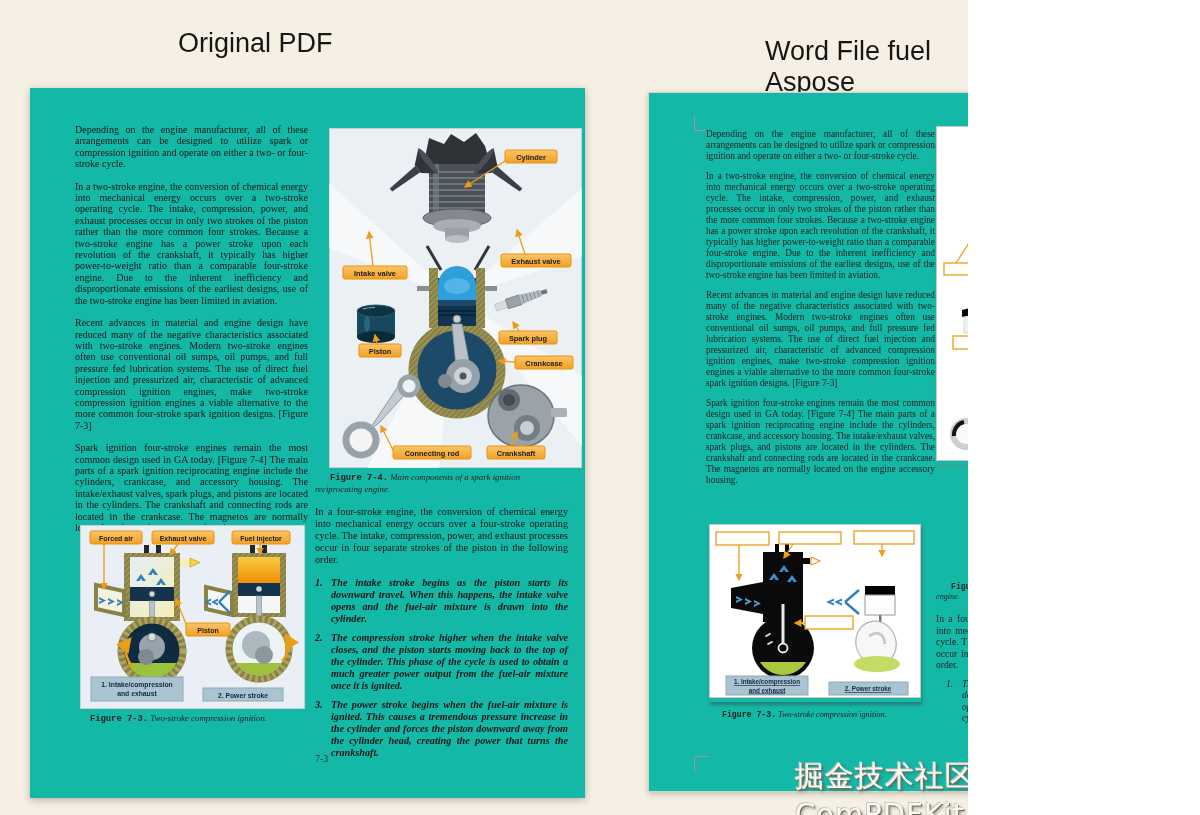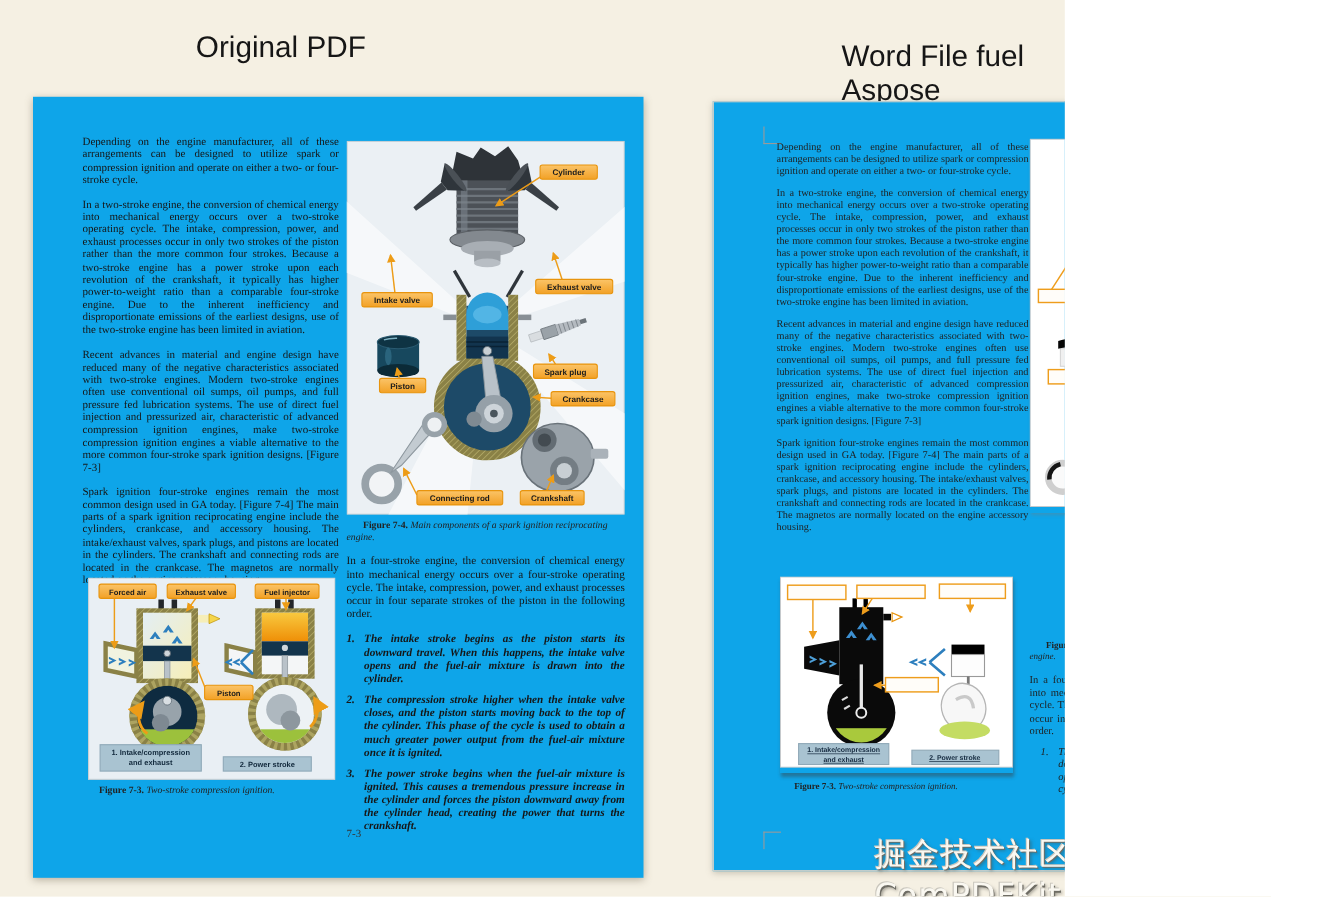--- a/index.html
+++ b/index.html
@@ -1,34 +1,34 @@
 <!DOCTYPE html>
 <html><head>
 <meta charset="utf-8">
 <style>
   html,body{margin:0;padding:0;}
   .stage{position:relative;width:968px;height:815px;background:#f5f0e3;overflow:hidden;
          font-family:"Liberation Serif",serif;}
   .title{position:absolute;font-family:"Liberation Sans",sans-serif;color:#161616;font-size:27px;}
   .title-left{left:178px;top:28px;}
   .title-right{left:765px;top:36px;}
-  .page{position:absolute;background:#0ea5e9;}
+  .page{position:absolute;background:#14b8a6;}
   .page-left{left:30px;top:88px;width:555px;height:710px;box-shadow:0 2px 7px rgba(110,100,80,.45);}
   .page-right{left:648px;top:92px;width:540px;height:698px;border:1px solid #d5d2c9;
               box-shadow:0 2px 6px rgba(110,100,80,.35);}
   .col{position:absolute;text-align:justify;color:#161616;}
   .pl-col1{left:45px;top:36px;width:233px;font-size:10px;line-height:11.4px;}
   .pl-col2{left:285px;top:384px;width:253px;font-size:10.2px;line-height:12px;}
   .pr-col1{left:57px;top:36px;width:229px;font-size:9.3px;line-height:11px;color:#1f1f1f;height:393px;overflow:hidden;}
   .pr-col2{left:287px;top:489px;width:240px;font-size:9.6px;line-height:11.5px;color:#1f1f1f;}
   .col p{margin:0 0 11px 0;}
   .pr-col1 p{margin:0 0 9px 0;}
   .figbox{position:absolute;}
   .fig-caption{margin:0;text-align:left;color:#222;}
-  .cap-label{font-family:Liberation Serif, serif;font-weight:bold;font-style:normal;padding-left:15px;}
+  .cap-label{font-family:Liberation Mono, monospace;font-weight:bold;font-style:normal;padding-left:15px;}
   .cap-text{font-style:italic;}
   .pl-cap{font-size:8.8px;line-height:11px;}
   .pr-cap{font-size:8.2px;line-height:10px;}
   .pl-cap73{position:absolute;left:45px;top:625px;width:233px;}
   .pr-cap73{position:absolute;left:58px;top:617px;width:220px;}
   .numlist{margin:8px 0 0 0;}
   .li{position:relative;padding-left:16px;margin:0 0 7px 0;font-weight:bold;font-style:italic;}
   .li .num{position:absolute;left:0;top:0;}
   .li-plain{font-weight:normal;padding-left:26px;margin-top:7px;}
   .pageno{position:absolute;left:285px;top:665px;width:253px;text-align:left;font-size:10px;color:#333;}
@@ -175,21 +175,21 @@
           <rect x="123" y="163" width="80" height="13" fill="#A9C3D1" stroke="#8FA9B8"></rect>
           <text class="blb" x="163" y="172.5" text-anchor="middle">2. Power stroke</text>
         </g>
       </svg>
     </div>
     <p class="fig-caption pl-cap pl-cap73">
       <span class="cap-label">Figure 7-3.</span>
       <span class="cap-text">Two-stroke compression ignition.</span>
     </p>
 
-    <div class="figbox" style="left:285px;top:40px;">
+    <div class="figbox" style="left:299px;top:40px;">
       <svg width="253" height="340" viewBox="0 0 253 340">
         <defs>
           <marker id="ar1" markerWidth="7" markerHeight="7" refX="5" refY="3" orient="auto">
             <path d="M0,0 L6,3 L0,6 Z" fill="#ED9C17"></path>
           </marker>
           <linearGradient id="lg74" x1="0" y1="0" x2="0" y2="1">
             <stop offset="0" stop-color="#FBC468"></stop>
               <stop offset="1" stop-color="#F2A126"></stop>
           </linearGradient>
           <pattern id="h74" patternUnits="userSpaceOnUse" width="4" height="4" patternTransform="rotate(45)">

